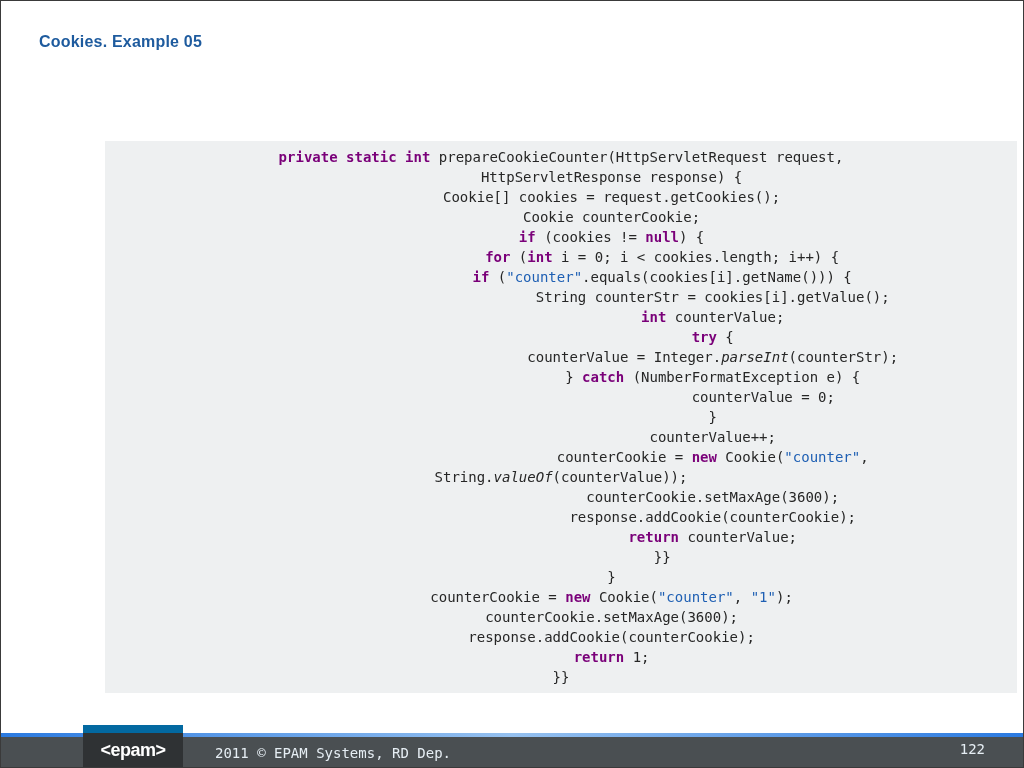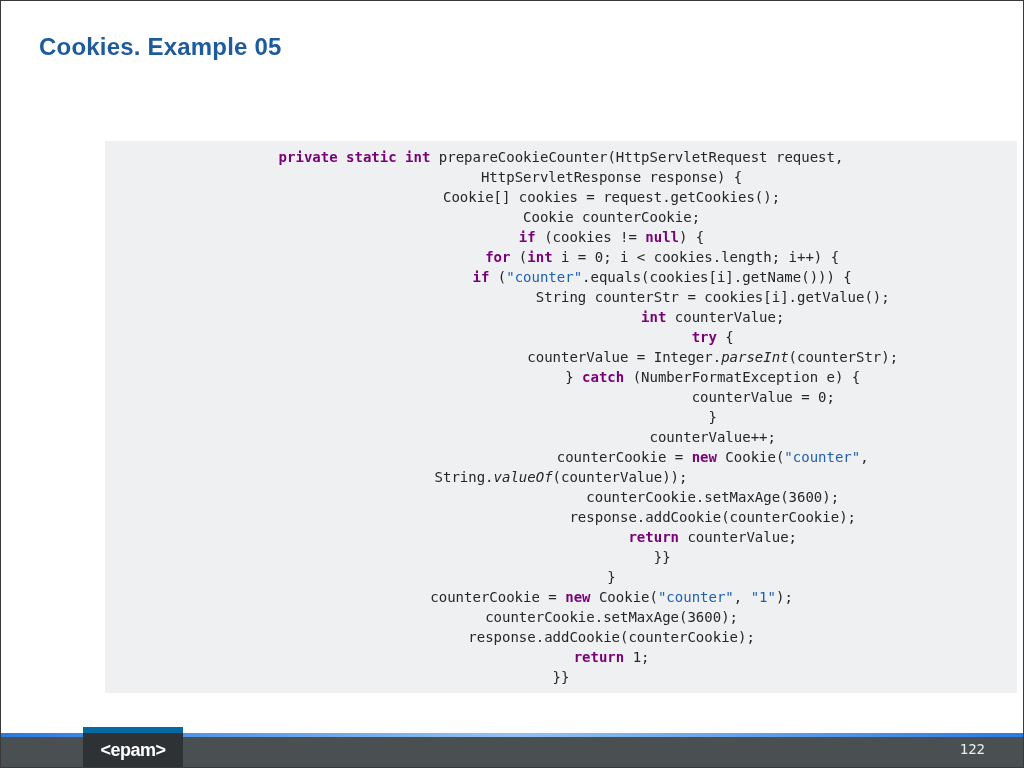--- a/index.html
+++ b/index.html
@@ -18,21 +18,21 @@
     border: 1px solid #3a3a3a;
     position: relative;
     background: #fff;
   }
   .title {
     position: absolute;
     left: 38px;
     top: 32px;
     font-weight: 700;
     color: #1e5b9e;
-    font-size: 24px;
+    font-size: 16px;
     letter-spacing: 0.2px;
   }
   .code-block {
     position: absolute;
     left: 104px;
     top: 140px;
     width: 912px;
     background: #eef0f1;
     padding: 6px 10px 6px 10px;
     box-sizing: border-box;
@@ -63,21 +63,21 @@
     left: 0; right: 0; bottom: 30px;
     height: 4px;
     background: linear-gradient(to right, #2b7ae0 0%, #96c1ef 50%, #2b7ae0 100%);
   }
   .logo-box {
     position: absolute;
     left: 82px; bottom: 0;
     height: 34px;
     width: 100px;
     background: #2f3234;
-    border-top: 6px solid #0369a1;
+    border-top: 8px solid #0369a1;
     display: flex;
     align-items: center;
     justify-content: center;
   }
   .logo-text {
     color: #ffffff;
     font-family: Verdana, Geneva, sans-serif;
     font-weight: 700;
     font-size: 18px;
     letter-spacing: -0.5px;
@@ -132,15 +132,16 @@
 <span><span>            response.addCookie(counterCookie);</span></span>
 <span><span>            </span><span class="kw">return</span><span> 1;</span></span>
 <span><span>}}</span></span></div>
 
   <div class="footer">
     <div class="footer-sep"></div>
     <div class="footer-bar"></div>
     <div class="logo-box">
       <span class="logo-text">&lt;epam&gt;</span>
     </div>
+    <div class="copyright">2011 © EPAM Systems, RD Dep.</div>
     <div class="page-num">122</div>
   </div>
 </div>
 
 </body></html>

